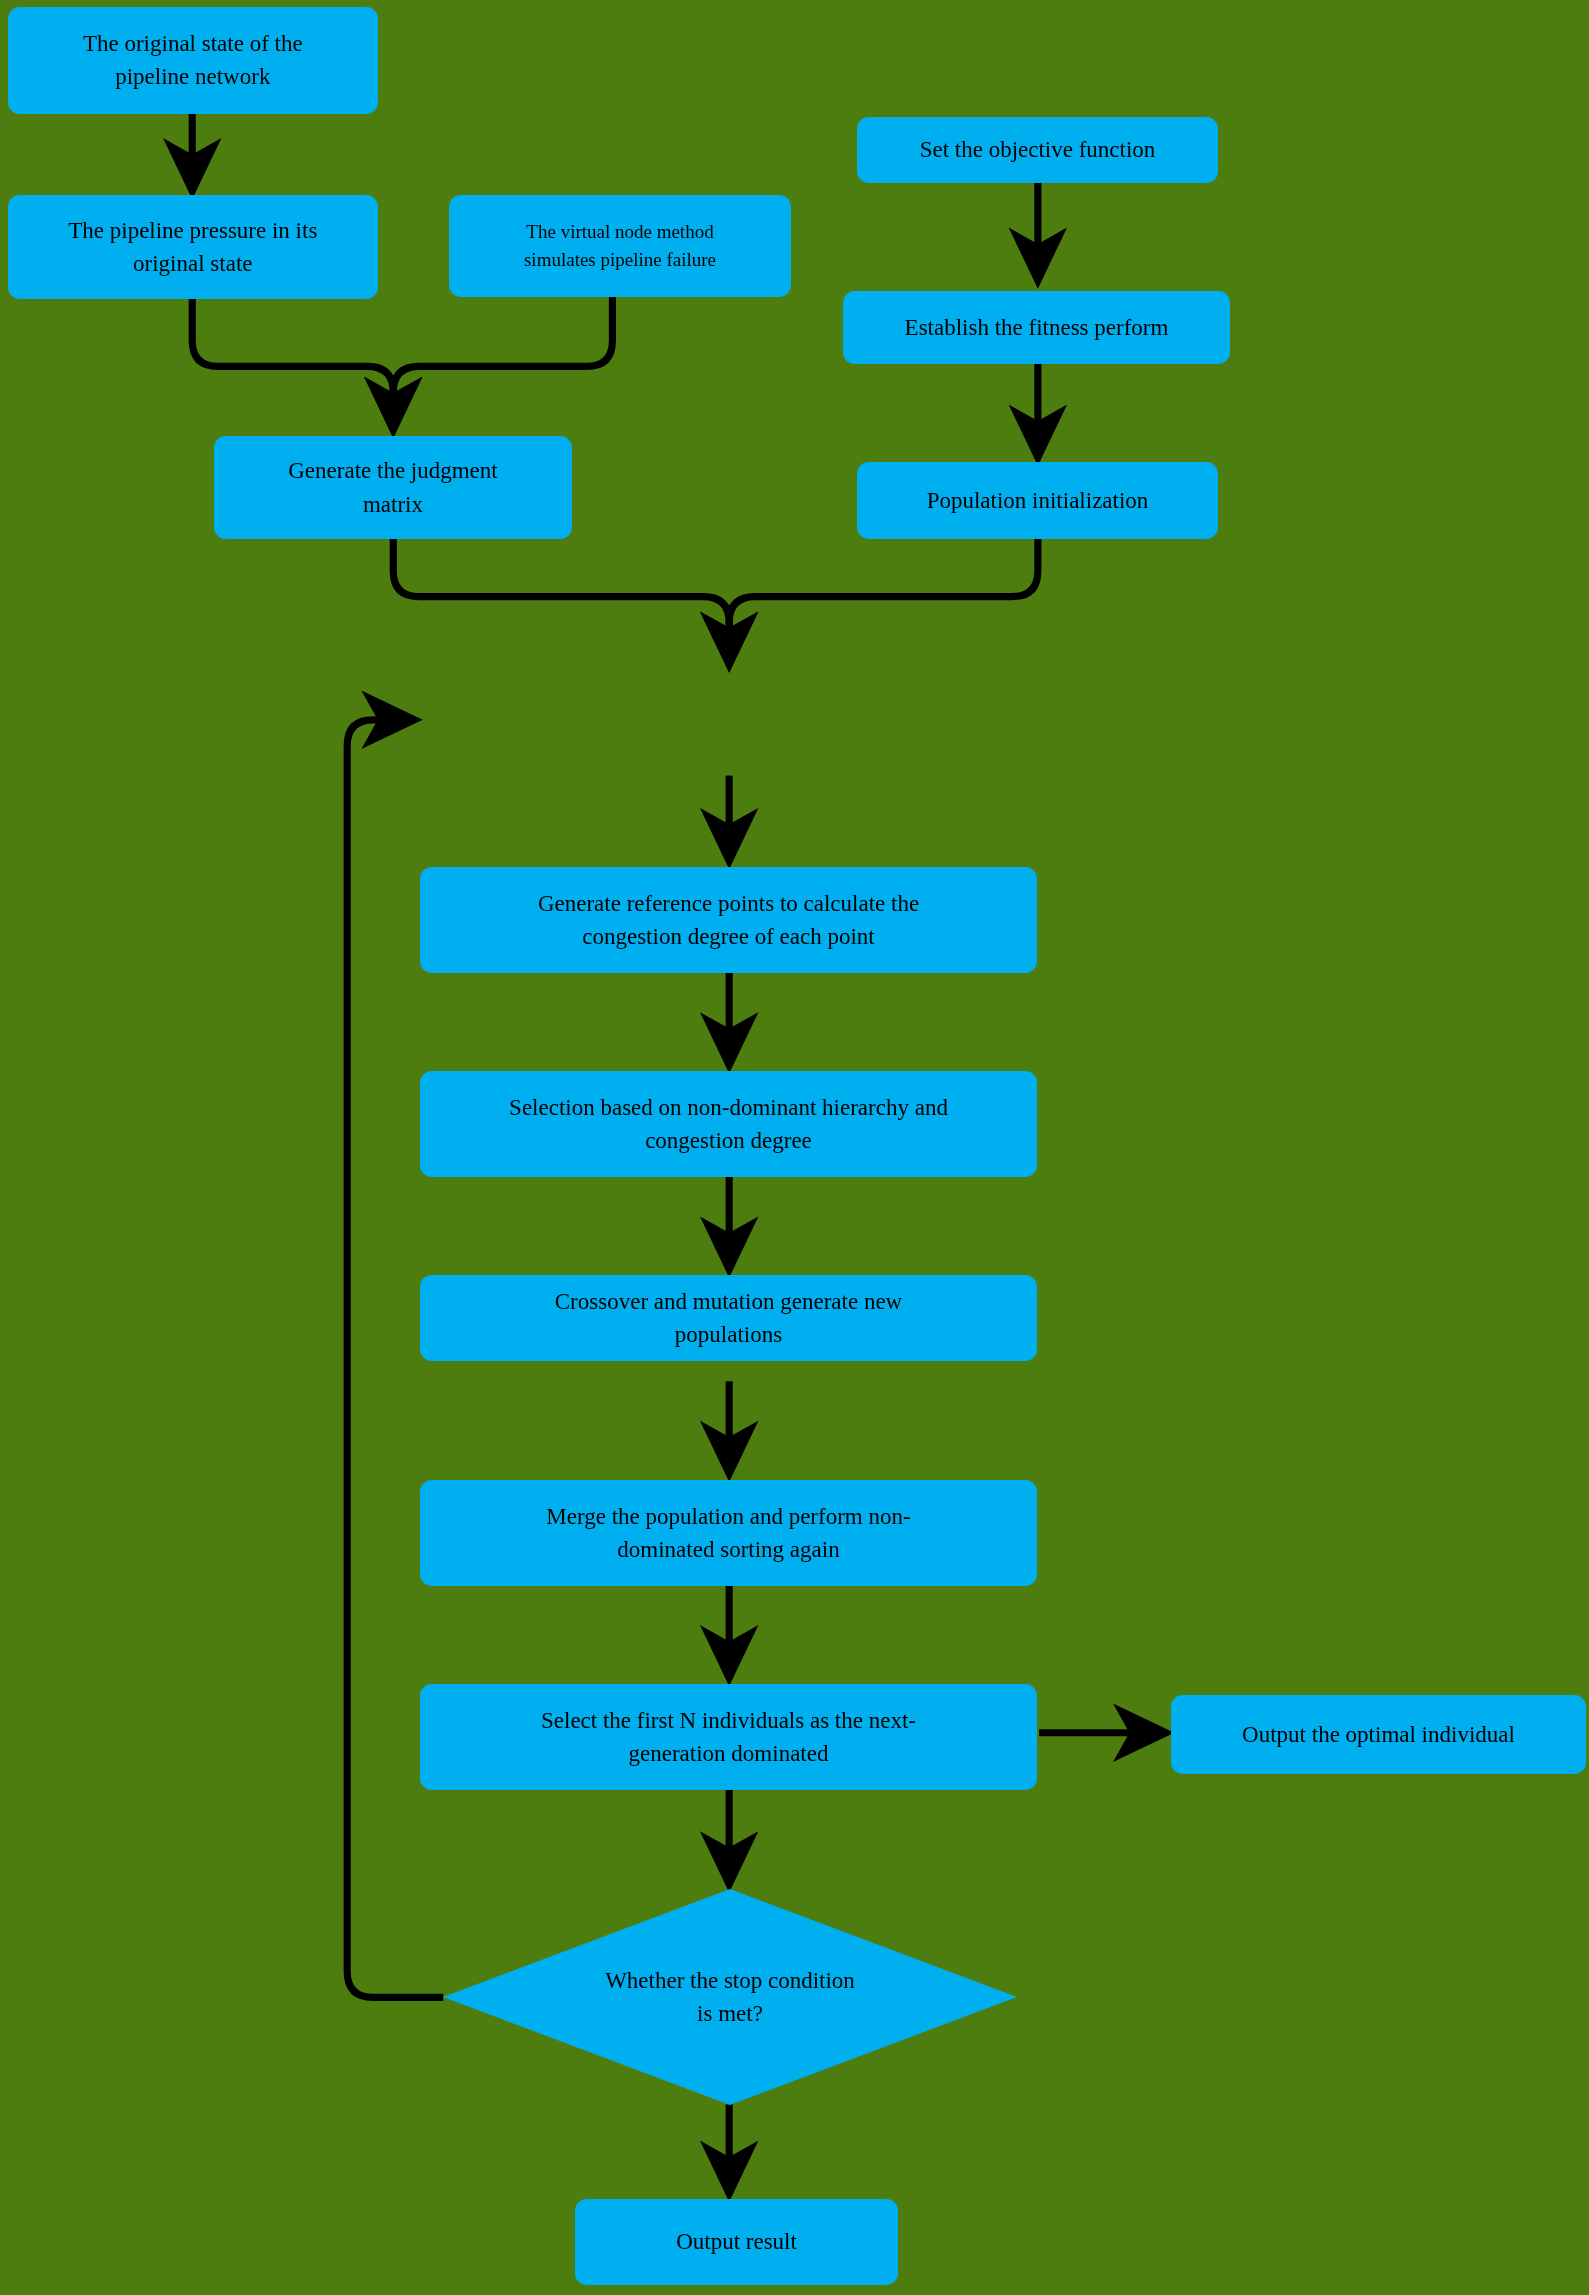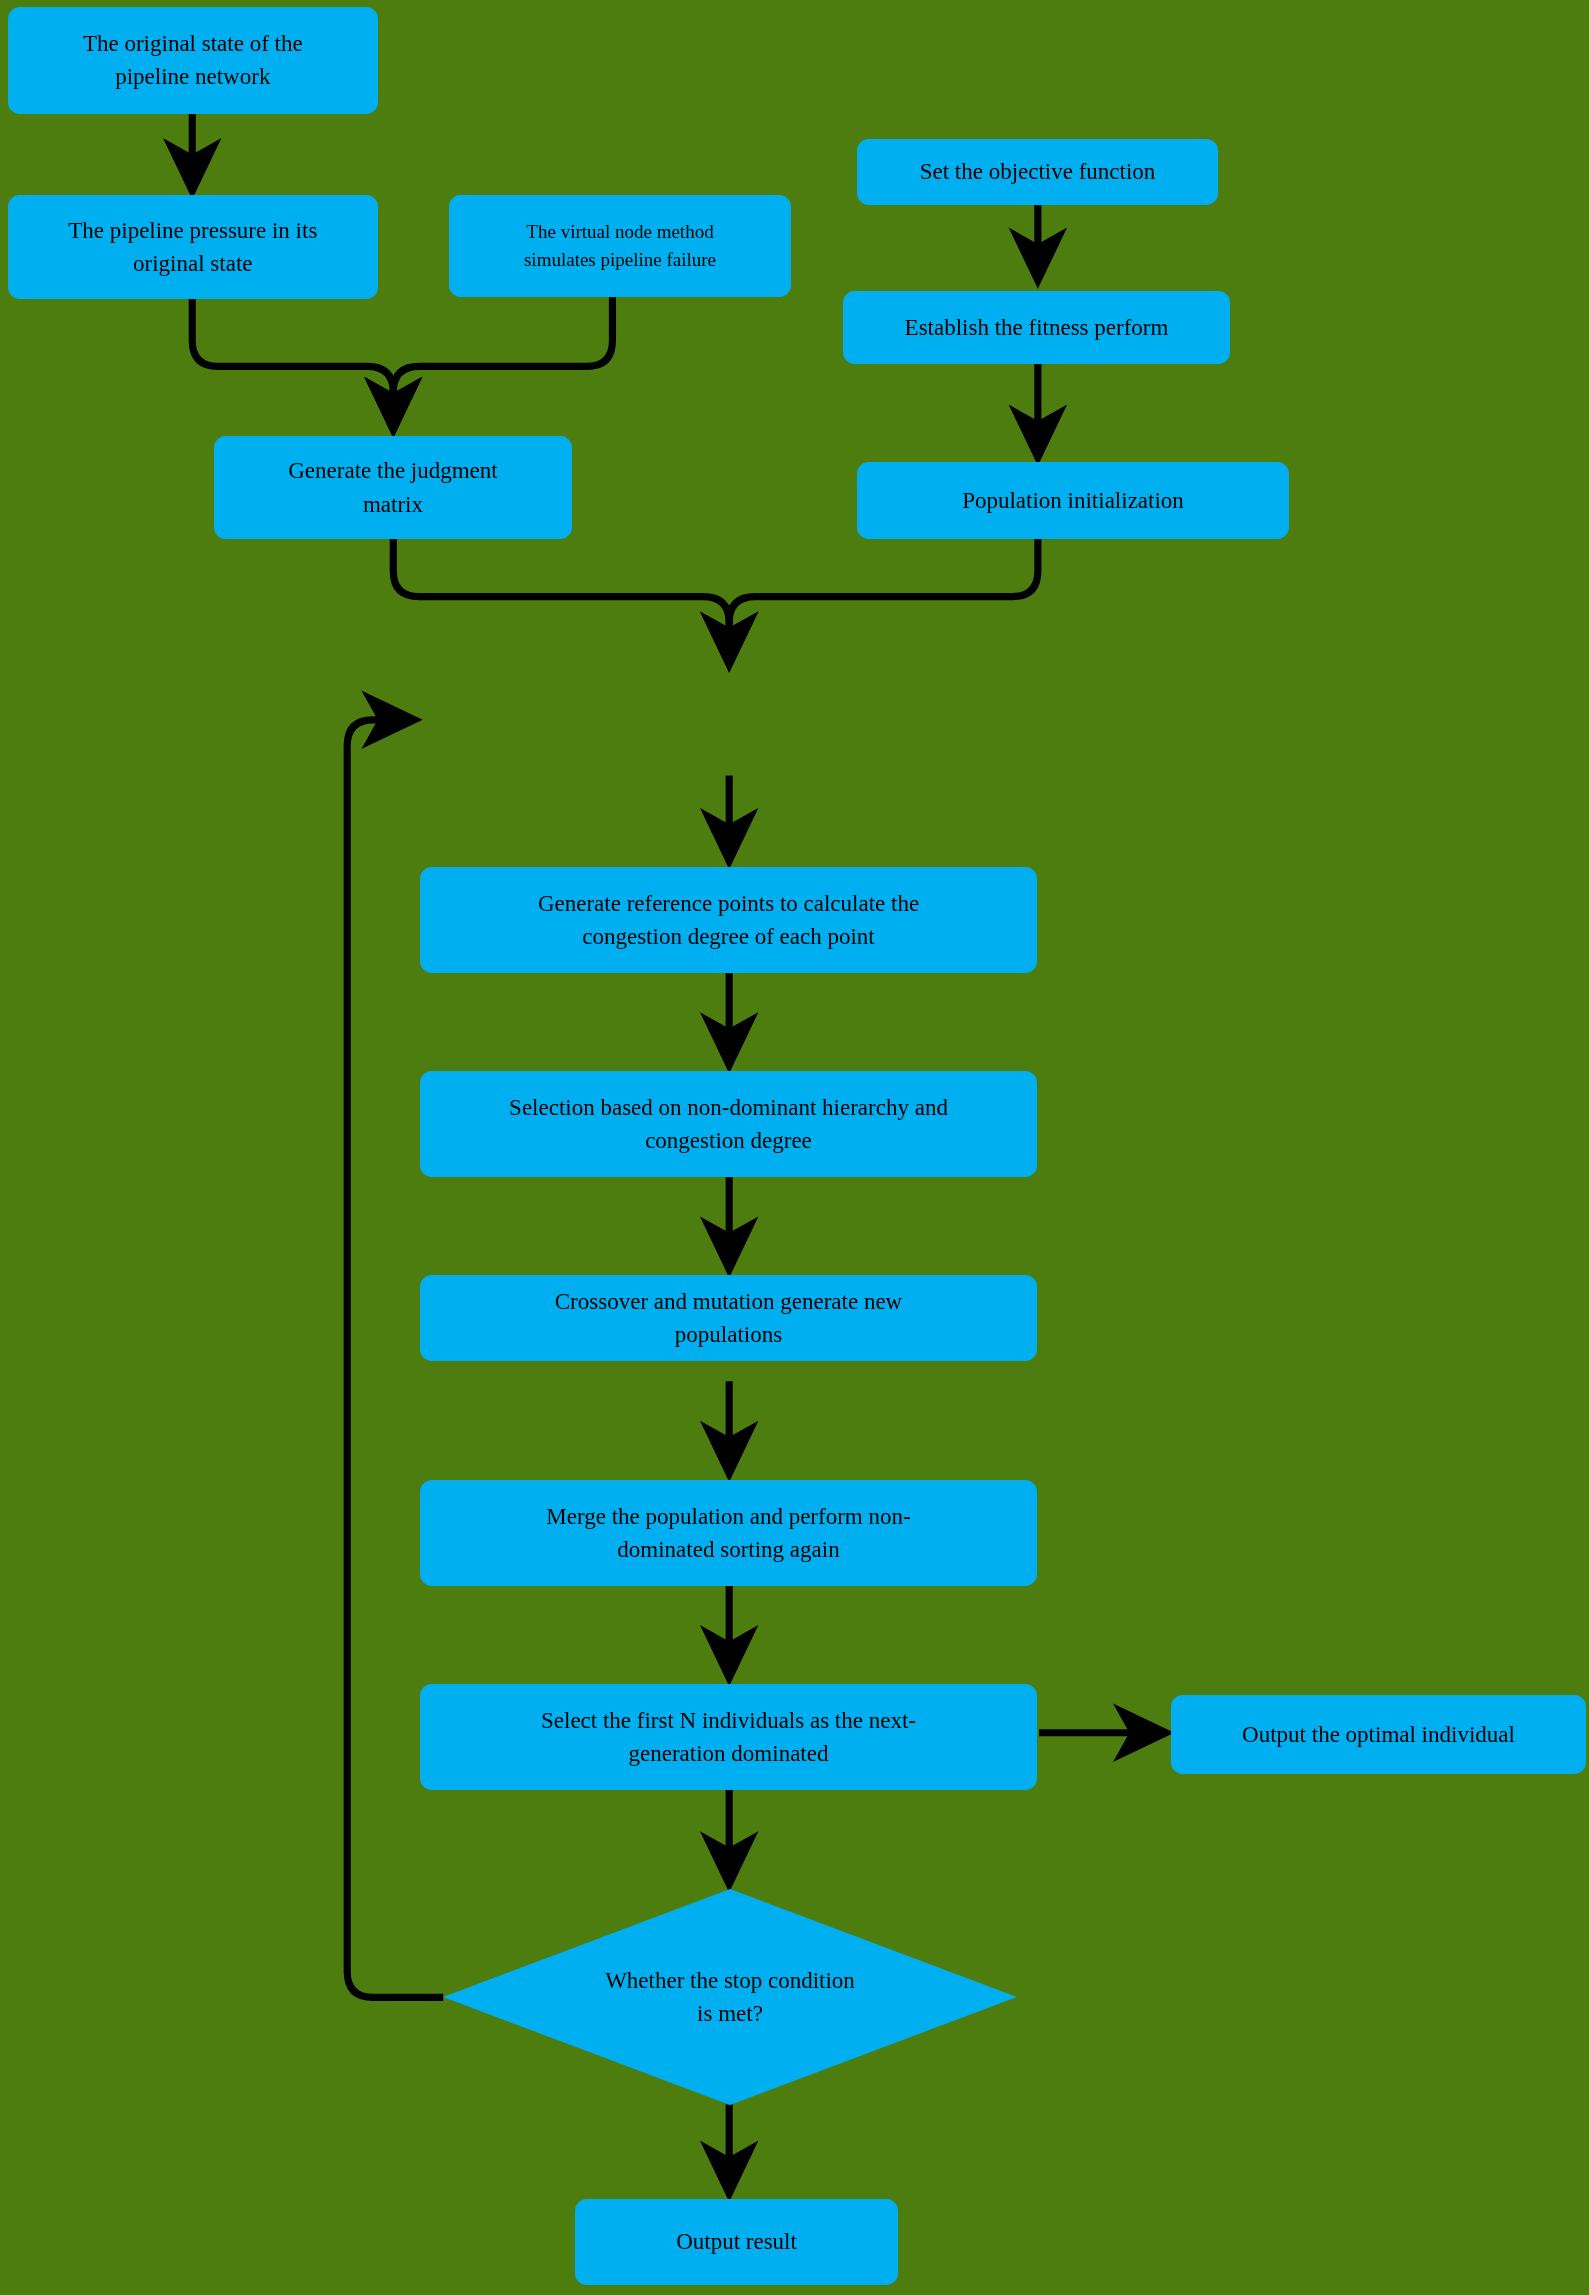--- a/index.html
+++ b/index.html
@@ -73,29 +73,29 @@
   <div class="node" style="left:433px;top:195px;width:342px;height:102px;font-size:19px;margin-left:16px;">
     <span class="lbl">The virtual node method
 simulates pipeline failure</span>
   </div>
 
   <div class="node" style="left:214px;top:436px;width:358px;height:103px;font-size:23px;">
     <span class="lbl">Generate the judgment
 matrix</span>
   </div>
 
-  <div class="node" style="left:857px;top:117px;width:361px;height:66px;font-size:23px;margin-top:22px;">
+  <div class="node" style="left:857px;top:117px;width:361px;height:66px;font-size:23px;">
     <span class="lbl">Set the objective function</span>
   </div>
 
   <div class="node" style="left:843px;top:291px;width:387px;height:73px;font-size:23px;">
     <span class="lbl">Establish the fitness perform</span>
   </div>
 
-  <div class="node" style="left:857px;top:462px;width:432px;height:77px;font-size:23px;text-align:right;">
+  <div class="node" style="left:857px;top:462px;width:361px;height:77px;font-size:23px;text-align:right;">
     <span class="lbl">Population initialization</span>
   </div>
 
 
   <div class="node" style="left:420px;top:867px;width:617px;height:106px;font-size:23px;">
     <span class="lbl">Generate reference points to calculate the
 congestion degree of each point</span>
   </div>
 
   <div class="node" style="left:420px;top:1071px;width:617px;height:106px;font-size:23px;">

